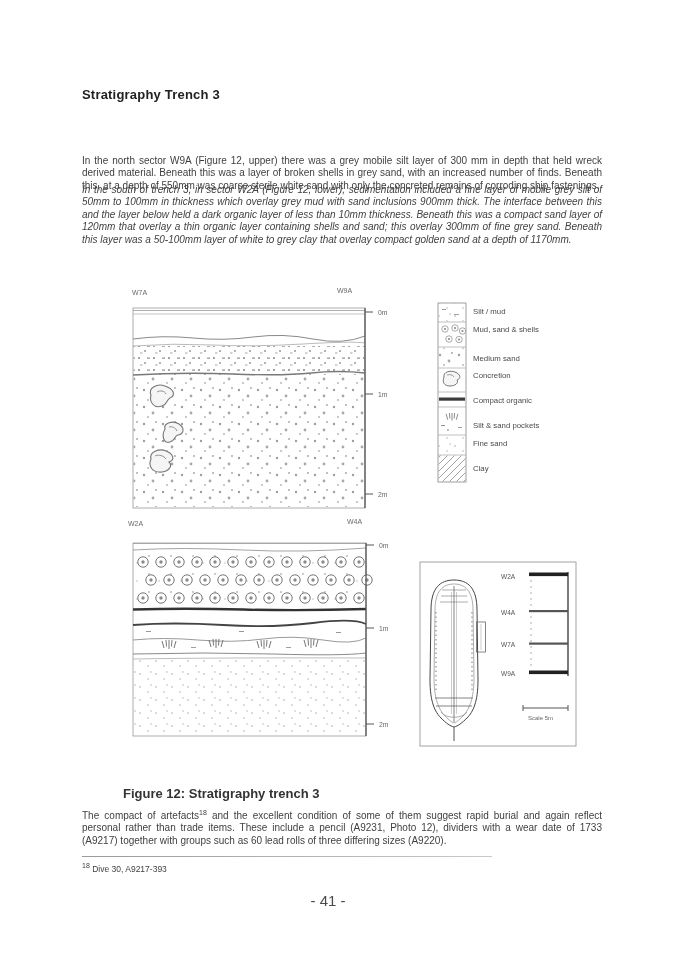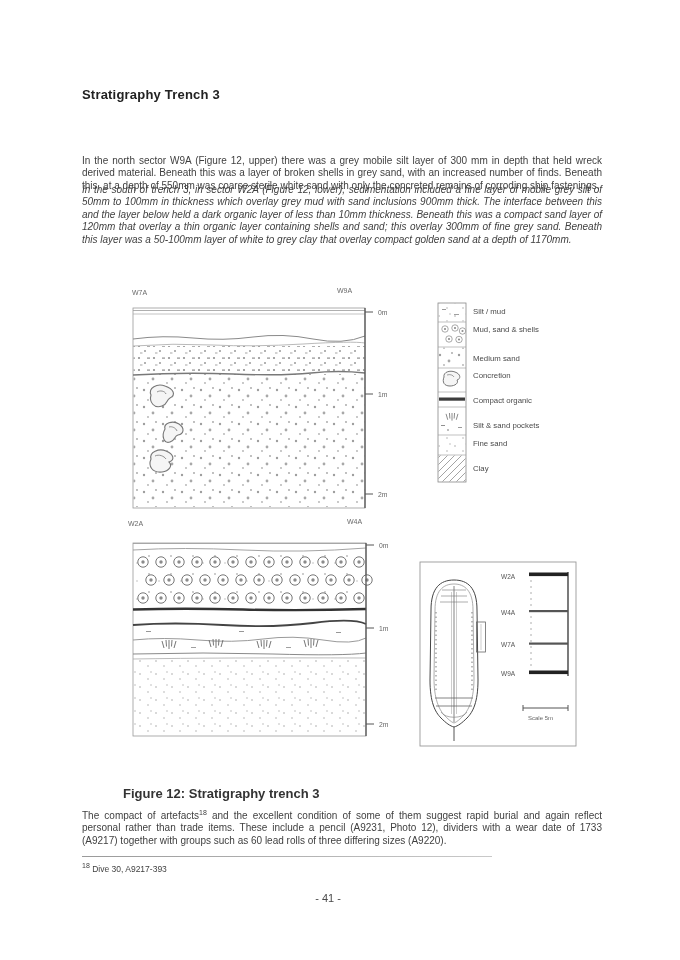--- a/index.html
+++ b/index.html
@@ -33,21 +33,21 @@
   }
   .footnote-rule {
     position:absolute; left:82px; top:856px; width:410px; height:1px;
     background:linear-gradient(to right,#9a9a9a,#c9c9c9);
   }
   .footnote {
     position:absolute; left:82px; top:864px; font-size:8.5px; color:#3f3f3f;
   }
   .page-number {
     position:absolute; left:0; top:892px; width:656px; text-align:center;
-    font-size:11px; color:#4a4a4a;
+    font-size:15px; color:#4a4a4a;
   }
   text { font-family:"Liberation Sans","DejaVu Sans",sans-serif; }
 </style>
 </head>
 <body>
 
 <svg width="0" height="0" style="position:absolute" aria-hidden="true">
   <defs>
     <pattern id="pat-shelly" width="15" height="12" patternUnits="userSpaceOnUse">
       <circle cx="3" cy="3" r="1.1" fill="#8f8f8f"></circle>

